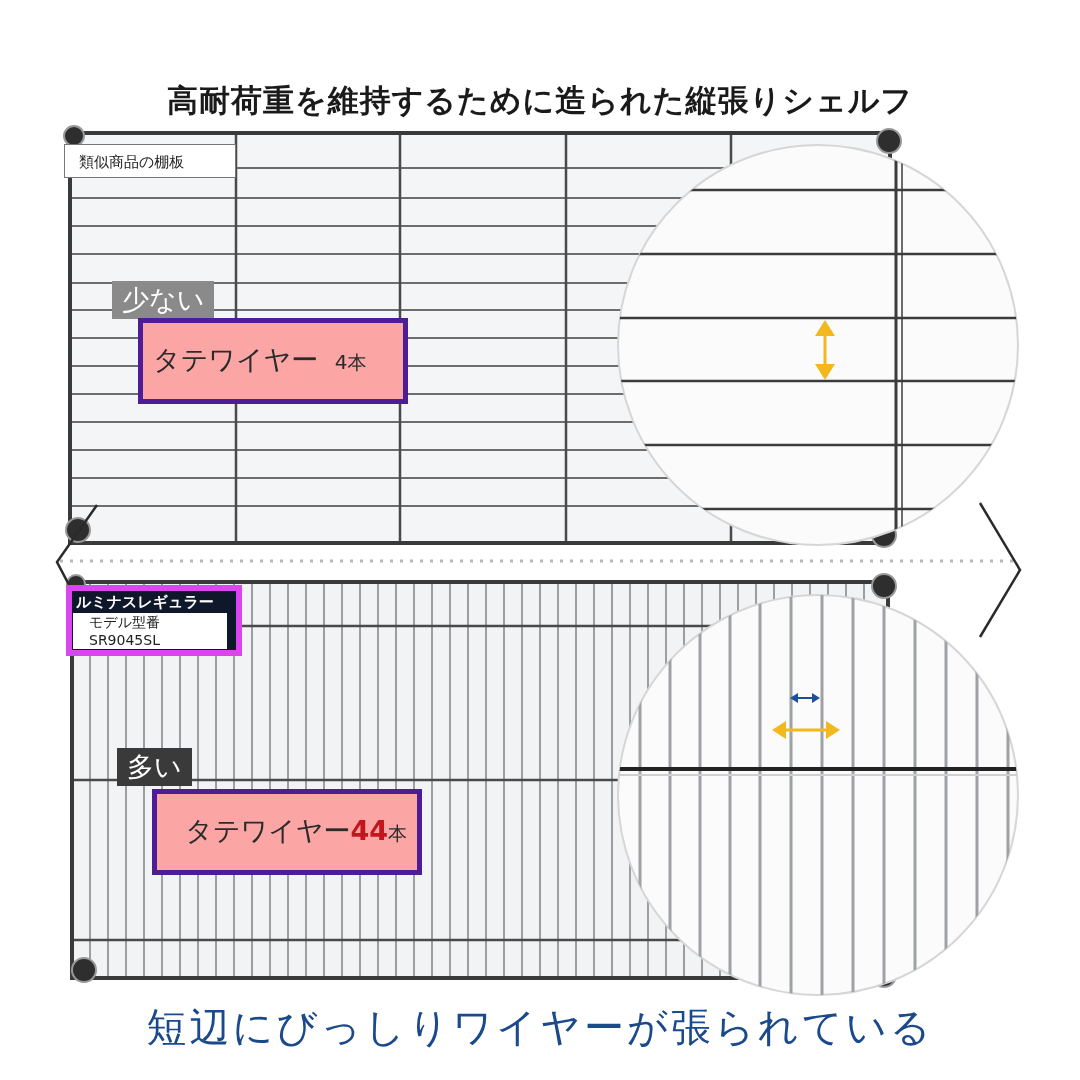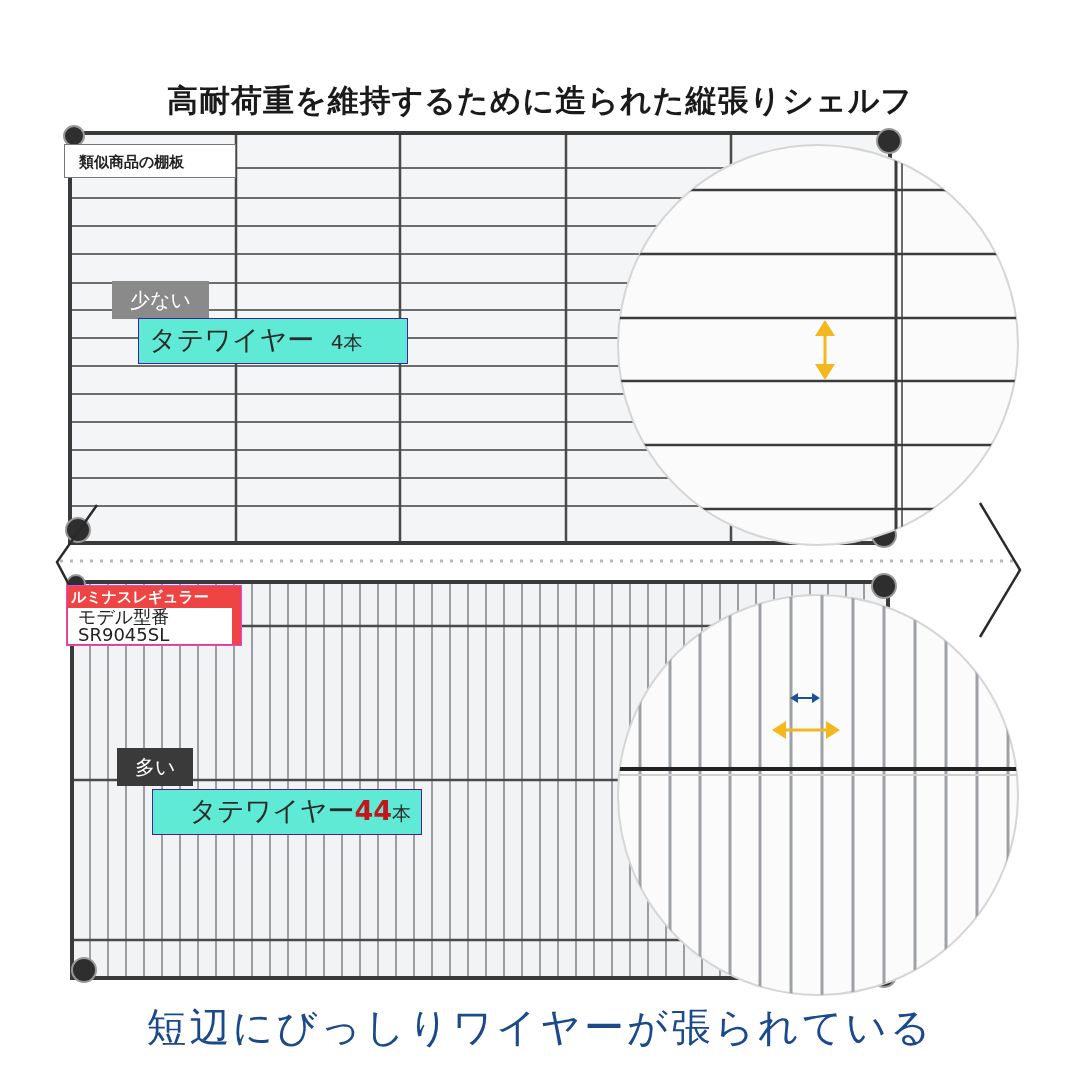--- a/index.html
+++ b/index.html
@@ -5,32 +5,32 @@
   html, body { margin:0; padding:0; }
   body { width:1080px; height:1080px; background:#ffffff; position:relative; overflow:hidden;
          font-family:"DejaVu Sans", "Liberation Sans", sans-serif; }
   .abs { position:absolute; }
   .title { left:0; width:1080px; top:80px; text-align:center; font-size:31px; font-weight:bold;
            color:#1a1a1a; letter-spacing:1px; }
   .bottom-title { left:0; width:1080px; top:1000px; text-align:center; font-size:40px; font-weight:normal;
                   color:#1b4a8c; letter-spacing:3px; }
   svg.shelf { position:absolute; left:0; top:0; }
   .label-small { left:64px; top:144px; width:172px; height:34px; background:#fff; border:1px solid #777;
-                 font-size:15px; font-weight:bold; color:#222; line-height:34px; padding-left:14px; box-sizing:border-box; }
-  .tag { font-size:20px; color:#fff; line-height:38px; padding:0 18px; }
+                 font-size:15px; font-weight:normal; color:#222; line-height:34px; padding-left:14px; box-sizing:border-box; }
+  .tag { font-size:27px; color:#fff; line-height:38px; padding:0 10px; }
   .tag-few { left:112px; top:281px; background:#8a8a8a; }
   .tag-many { left:117px; top:748px; background:#3a3a3a; }
-  .infobox { background:#5eead4; border:1px solid #4c1d95; font-size:27px; color:#2b2b2b; line-height:34px; padding:4px 10px; }
+  .infobox { background:#fca5a5; border:5px solid #4c1d95; font-size:27px; color:#2b2b2b; line-height:34px; padding:20px 10px; }
   .infobox .unit { font-size:19px; }
   .infobox .red { color:#c3161c; font-weight:bold; }
   .info-few { left:138px; top:318px; width:270px; box-sizing:border-box; }
   .info-many { left:152px; top:789px; width:270px; box-sizing:border-box;text-align:right; }
-  .brand { left:66px; top:585px; width:176px; border:1px solid #d946ef; background:#ef4444; box-sizing:border-box; }
+  .brand { left:66px; top:585px; width:176px; border:6px solid #d946ef; background:#0f172a; box-sizing:border-box; }
   .brand .name { color:#fff; font-size:15px; font-weight:bold; line-height:22px; padding-left:4px; }
-  .brand .model { background:#fff; color:#222; font-size:18px; line-height:18px; padding-left:10px; margin:0 9px 1px 1px; }
+  .brand .model { background:#fff; color:#222; font-size:14px; line-height:18px; padding-left:16px; margin:0 9px 1px 1px; }
 </style>
 </head>
 <body>
 
 <div class="abs title">高耐荷重を維持するために造られた縦張りシェルフ</div>
 
 <svg class="shelf" width="1080" height="1080" viewBox="0 0 1080 1080">
   <defs>
     <clipPath id="clipTopZoom">
         <circle cx="818" cy="345" r="200"></circle>

